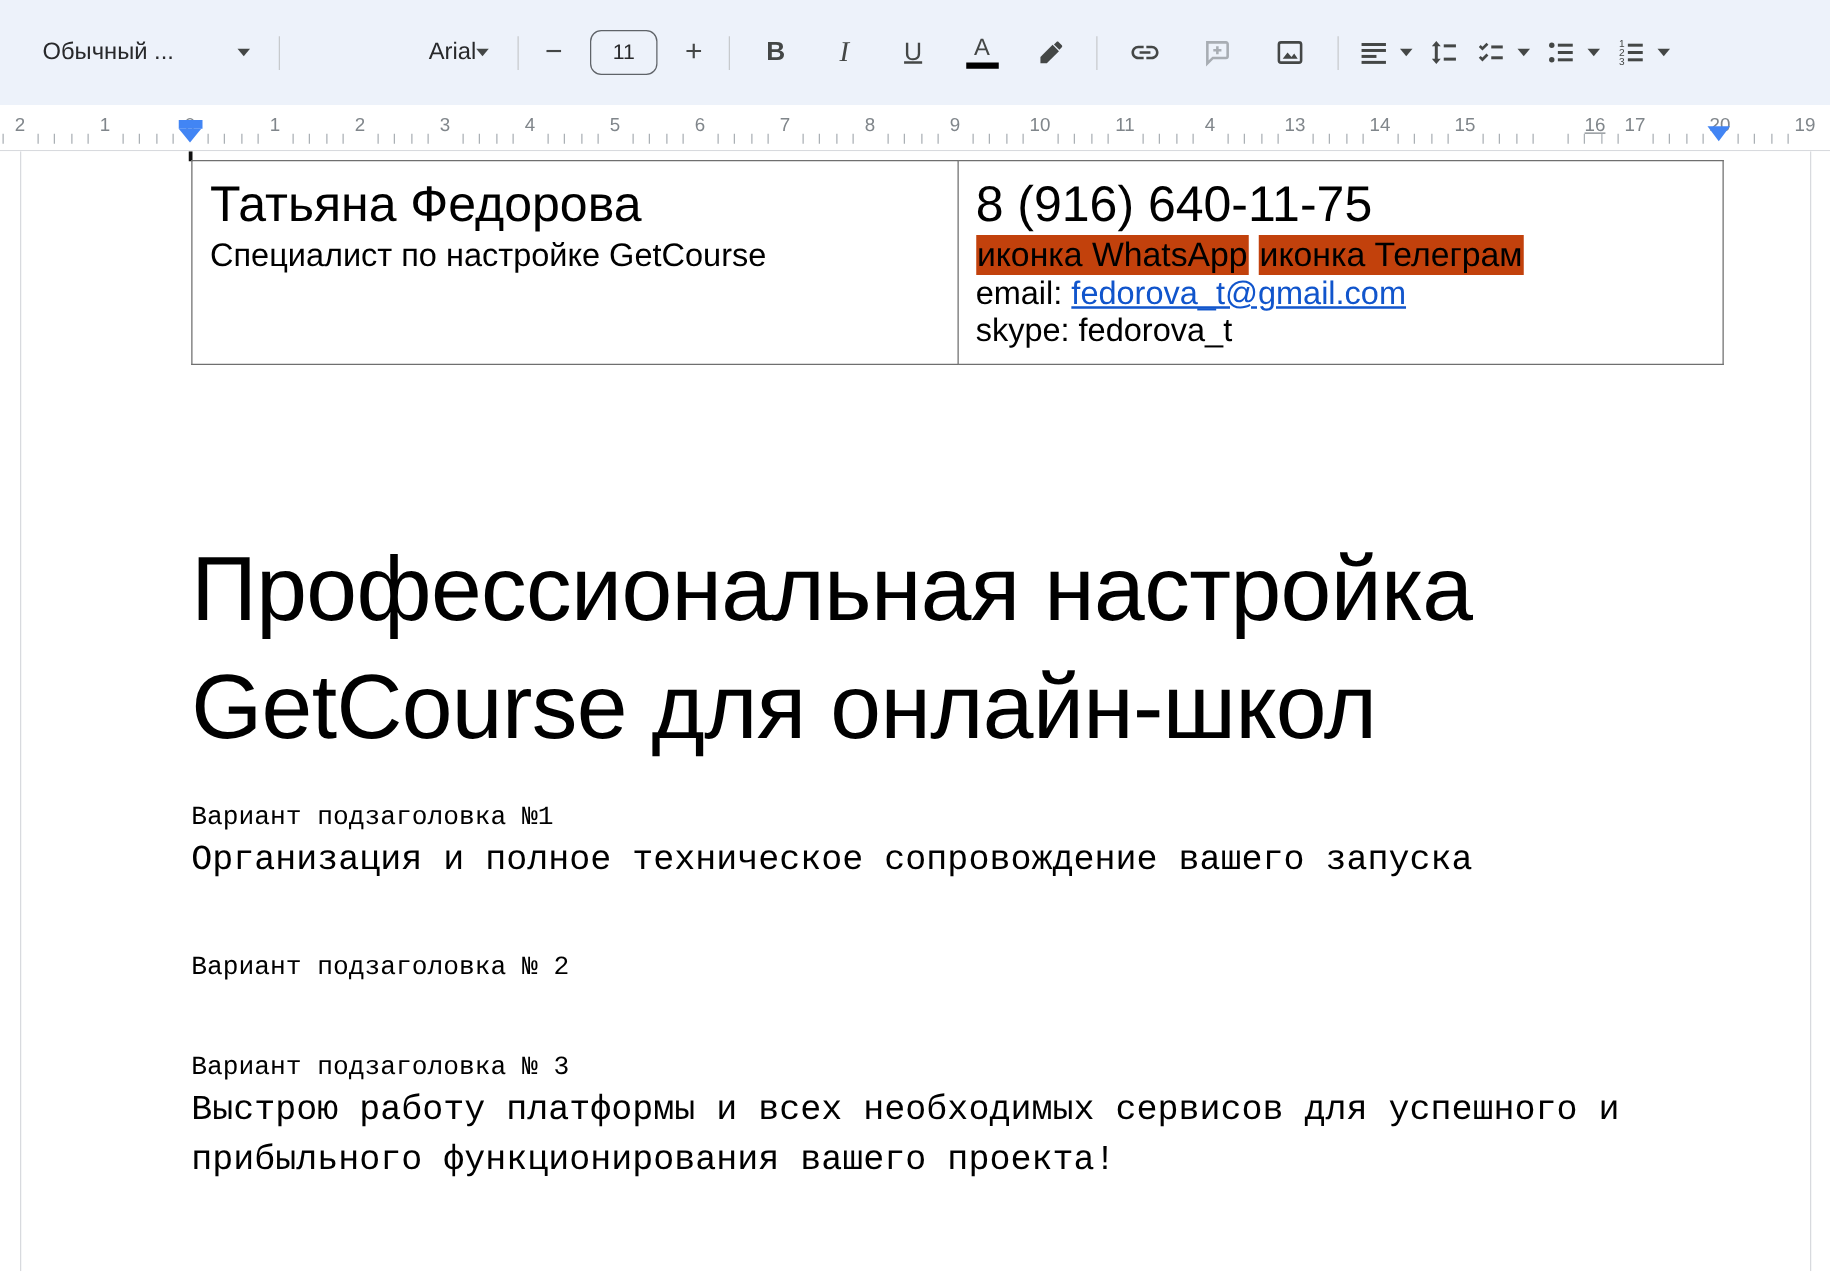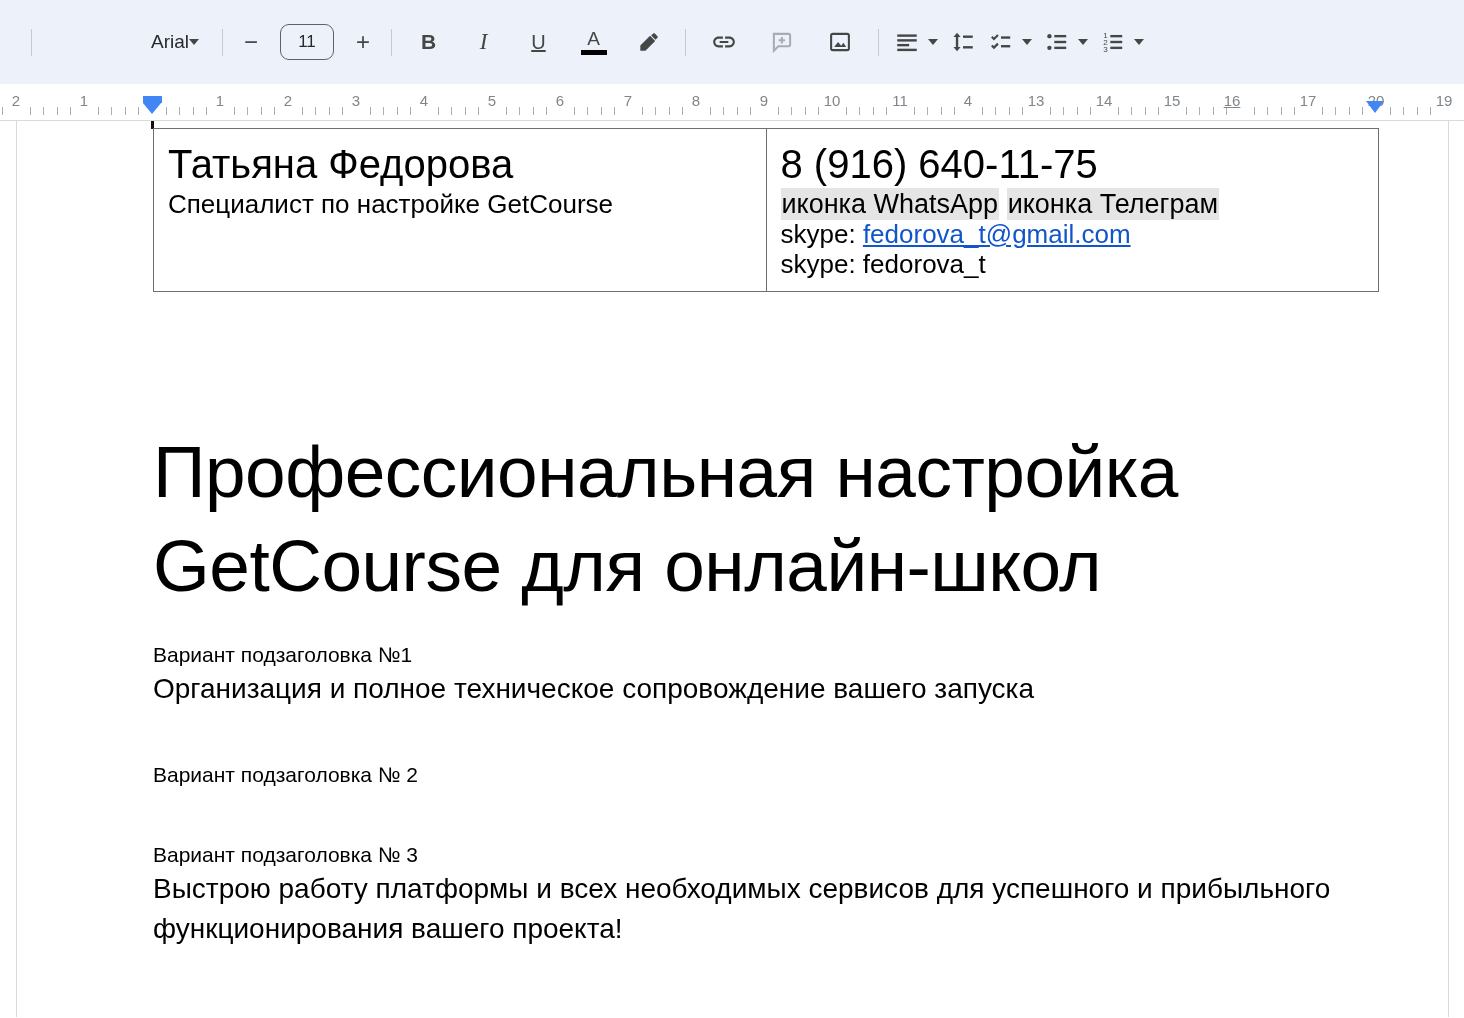--- a/index.html
+++ b/index.html
@@ -53,36 +53,40 @@
   .edge-left { left:16px; } .edge-right { left:1448px; }
   .grid-marker { position:absolute; left:151px; top:0; width:2.5px; height:8px; background:#111; }
   .page-content { position:absolute; left:153px; top:0; width:1226px; color:#000; }
 
   table.contact { width:100%; border-collapse:collapse; margin-top:7px; table-layout:fixed; }
   table.contact td { border:1.5px solid #6f6f6f; vertical-align:top; padding:10px 14px 12px 14px; }
   .person-name { font-size:40px; line-height:50px; white-space:nowrap; }
   .person-role { font-size:26px; line-height:30px; }
   .phone { font-size:40px; line-height:50px; white-space:nowrap; }
   .msgr-line { font-size:27px; line-height:30px; white-space:nowrap; }
-  .msgr-line mark { background:#e5e5e5; color:#000; padding:1px 1px; }
+  .msgr-line mark { background:#c2410c; color:#000; padding:1px 1px; }
   .email-line, .skype-line { font-size:26px; line-height:30px; }
   .email-link { color:#1155cc; text-decoration:underline; cursor:pointer;text-align:right; }
 
   h1.doc-title { margin-top:133px; font-size:73px; line-height:94px; font-weight:400;
     letter-spacing:-0.5px; }
-  .section { margin-top:52px; }
+  .section { margin-top:52px;font-family:Liberation Mono, monospace; }
   .section.first { margin-top:28px; }
   .sec-label { font-size:21px; line-height:28px; }
   .sec-text { font-size:28px; line-height:40px; }
 </style>
 </head>
 <body>
 
 <div class="toolbar">
 
+  <div class="tb-btn style-btn">
+    <span>Обычный ...</span>
+    <span class="caret"></span>
+  </div>
 
   <div class="sep"></div>
 
   <div class="tb-btn font-btn">
     <span>Arial</span>
     <span class="caret"></span>
   </div>
 
   <div class="sep"></div>
 
@@ -271,21 +275,21 @@
     <div class="ruler-num" style="left: 1104px;">14</div>
     <div class="ruler-tick" style="left: 1117.6px;"></div>
     <div class="ruler-tick" style="left: 1131.2px;"></div>
     <div class="ruler-tick" style="left: 1144.8px;"></div>
     <div class="ruler-tick" style="left: 1158.4px;"></div>
     <div class="ruler-num" style="left: 1172px;">15</div>
     <div class="ruler-tick" style="left: 1185.6px;"></div>
     <div class="ruler-tick" style="left: 1199.2px;"></div>
     <div class="ruler-tick" style="left: 1212.8px;"></div>
     <div class="ruler-tick" style="left: 1226.4px;"></div>
-    <div class="ruler-num" style="left: 1232px; text-decoration: underline;">16</div>
+    <div class="ruler-num" style="left: 1276px; text-decoration: underline;">16</div>
     <div class="ruler-tick" style="left: 1253.6px;"></div>
     <div class="ruler-tick" style="left: 1267.2px;"></div>
     <div class="ruler-tick" style="left: 1280.8px;"></div>
     <div class="ruler-tick" style="left: 1294.4px;"></div>
     <div class="ruler-num" style="left: 1308px;">17</div>
     <div class="ruler-tick" style="left: 1321.6px;"></div>
     <div class="ruler-tick" style="left: 1335.2px;"></div>
     <div class="ruler-tick" style="left: 1348.8px;"></div>
     <div class="ruler-tick" style="left: 1362.4px;"></div>
     <div class="ruler-num" style="left: 1376px;">20</div>
@@ -307,21 +311,21 @@
     <table class="contact">
       <tbody>
           <tr>
         <td>
           <div class="person-name">Татьяна Федорова</div>
           <div class="person-role">Специалист по настройке GetCourse</div>
         </td>
         <td>
           <div class="phone">8 (916) 640-11-75</div>
           <div class="msgr-line"><mark>иконка WhatsApp</mark> <mark>иконка Телеграм</mark></div>
-          <div class="email-line"><span>skype: </span><a class="email-link">fedorova_t@gmail.com</a></div>
+          <div class="email-line"><span>email: </span><a class="email-link">fedorova_t@gmail.com</a></div>
           <div class="skype-line">skype: fedorova_t</div>
         </td>
       </tr>
     </tbody>
       </table>
 
     <h1 class="doc-title">Профессиональная настройка GetCourse для онлайн-школ</h1>
 
     <div class="section first">
       <div class="sec-label">Вариант подзаголовка №1</div>

